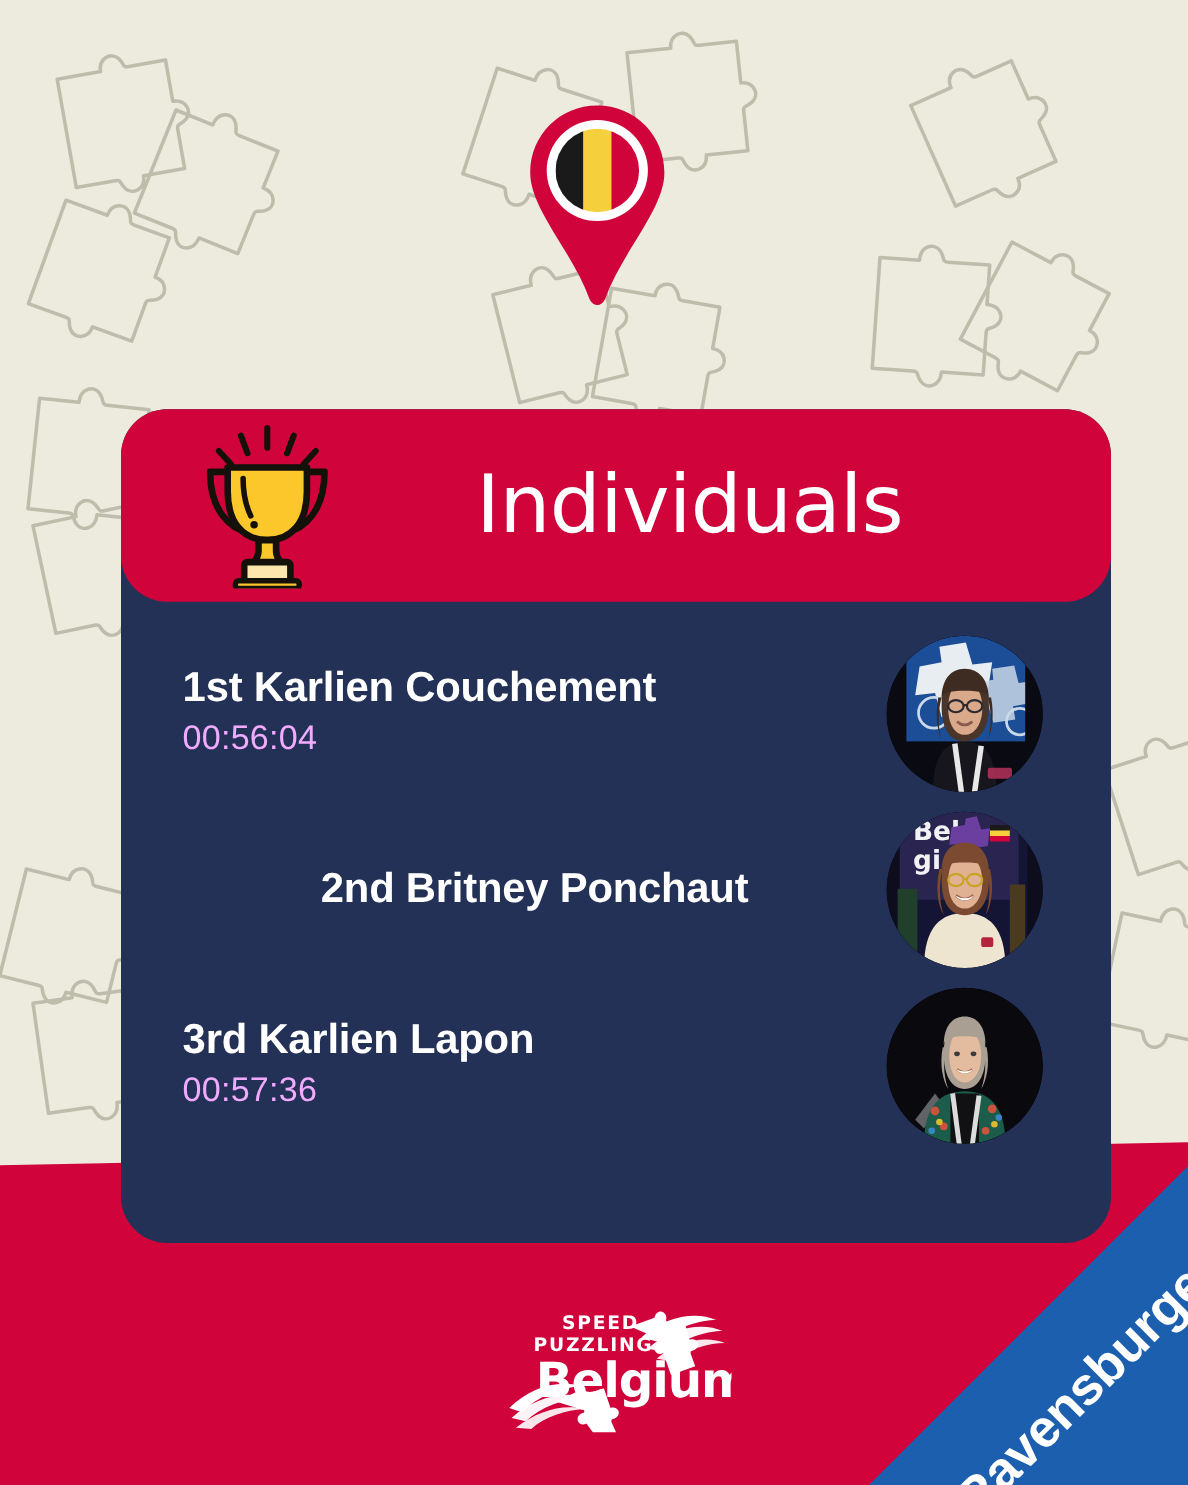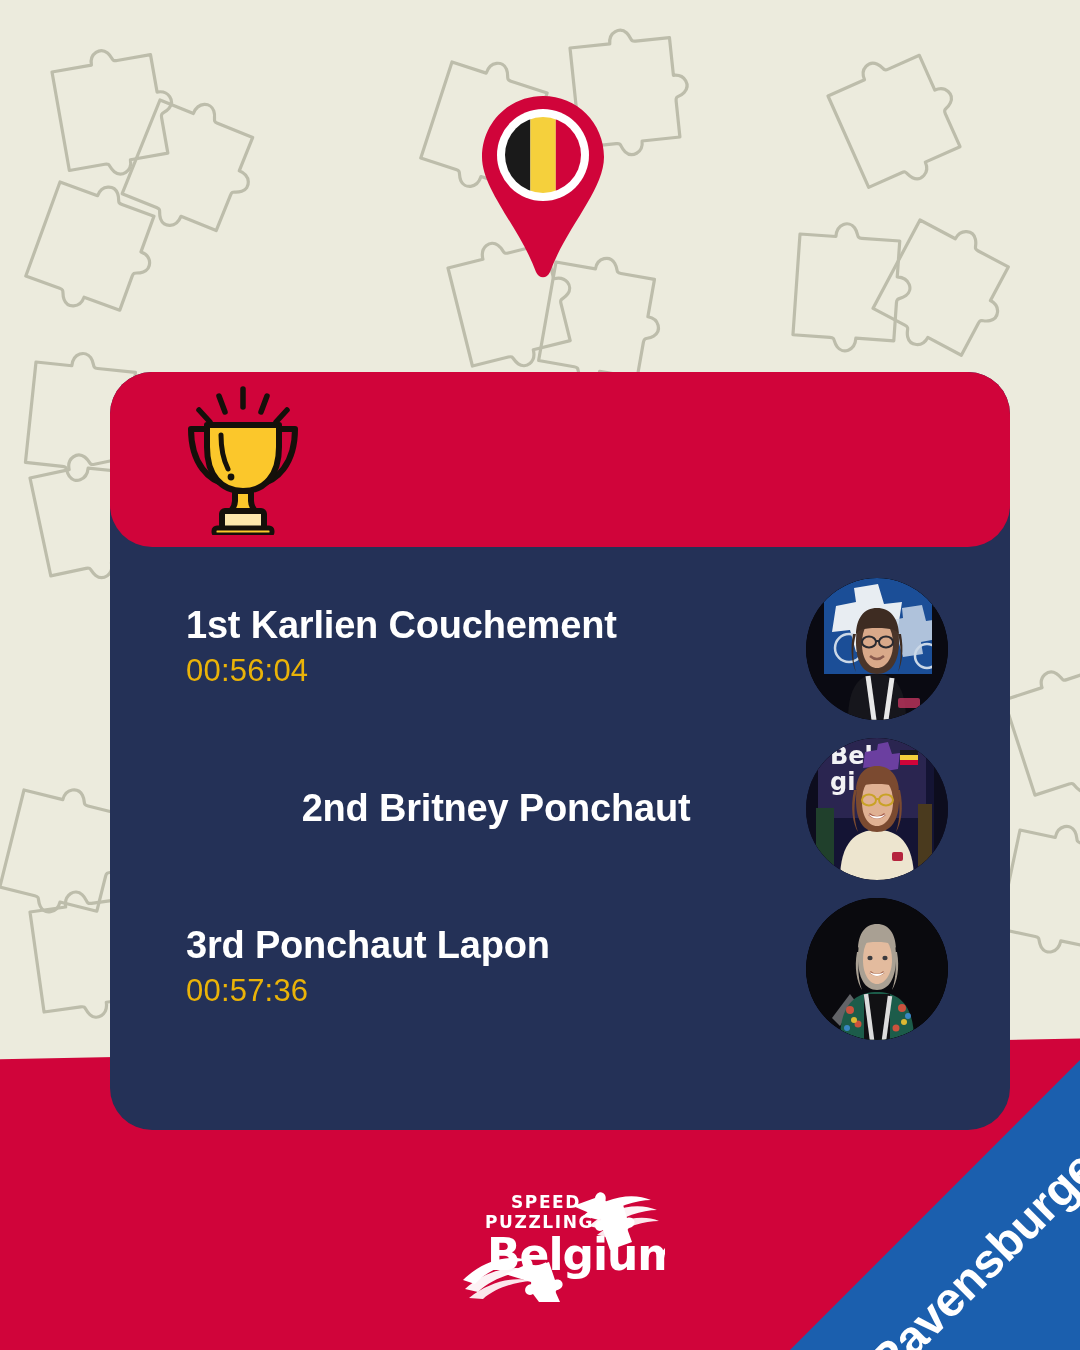--- a/index.html
+++ b/index.html
@@ -88,32 +88,31 @@
     display:flex;
     align-items:center;
   }
   .row-0{top:22px;}
   .row-1{top:182px;text-align:center;}
   .row-2{top:342px;}
 
   .row-text{
     flex:1 1 auto;
     padding-left:56px;
-    margin-left:20px;
   }
   .row-name{
     color:#FFFFFF;
     font-size:38px;
     font-weight:bold;
     line-height:1.15;
     white-space:nowrap;
     letter-spacing:-0.2px;
   }
   .row-time{
-    color:#eab308;
+    color:#f0abfc;
     font-size:31px;
     font-weight:400;
     line-height:1.5;
     letter-spacing:0.2px;
   }
   .avatar{
     flex:0 0 auto;
     width:142px;height:142px;
     margin-right:62px;
     border-radius:50%;
@@ -269,20 +268,21 @@
           <path d="M47 50 C47 66 50 76 54 84" stroke="#14100A" stroke-width="5" stroke-linecap="round" fill="none"></path>
           <circle cx="57" cy="92" r="3.4" fill="#14100A"></circle>
 
           <path d="M61 106 H77 V116 C77 124 83 126 83 132 H55 C55 126 61 124 61 116 Z" fill="#FBC72B" stroke="#14100A" stroke-width="6" stroke-linejoin="round"></path>
 
           <rect x="48" y="126" width="42" height="18" rx="3" fill="#FDE7AC" stroke="#14100A" stroke-width="6"></rect>
 
           <rect x="40" y="143" width="58" height="7" rx="3" fill="#FBC72B" stroke="#14100A" stroke-width="5"></rect>
         </svg>
       </div>
+      <div class="card-title">Individuals</div>
     </div>
 
     <div class="rows">
 
       <div class="row row-0">
         <div class="row-text">
           <div class="row-name">1st Karlien Couchement</div>
           <div class="row-time">00:56:04</div>
         </div>
         <div class="avatar">
@@ -361,21 +361,21 @@
               <path d="M63 76 q8 7 16 0" stroke="#A8614F" stroke-width="2.5" fill="none"></path>
               <path d="M62 76 q9 9 18 0 q-9 5 -18 0z" fill="#FFFFFF"></path>
               <rect x="86" y="114" width="11" height="9" rx="2" fill="#B5243D"></rect>
             </g>
           </svg>
         </div>
       </div>
 
       <div class="row row-2">
         <div class="row-text">
-          <div class="row-name">3rd Ponchaut Lapon</div>
+          <div class="row-name">3rd Karlien Lapon</div>
           <div class="row-time">00:57:36</div>
         </div>
         <div class="avatar">
           <svg width="142" height="142" viewBox="0 0 142 142">
             <defs>
                 <clipPath id="av3">
                   <circle cx="71" cy="71" r="71"></circle>
                 </clipPath>
               </defs>
             <g clip-path="url(#av3)">

